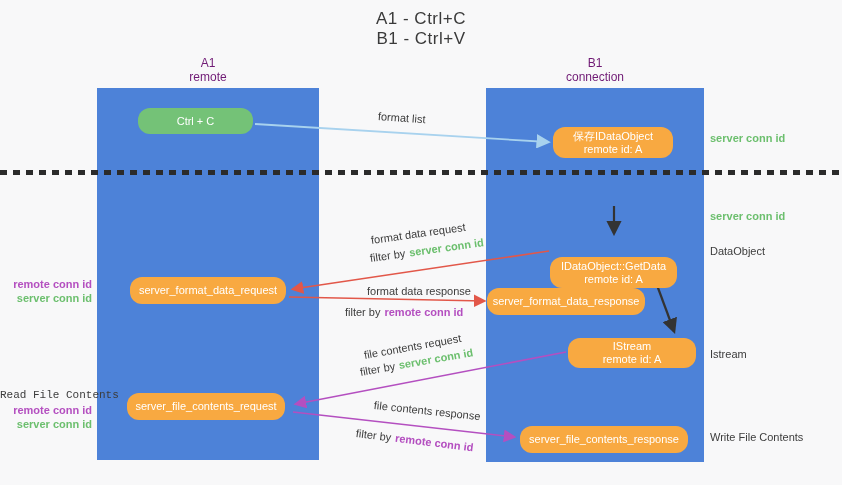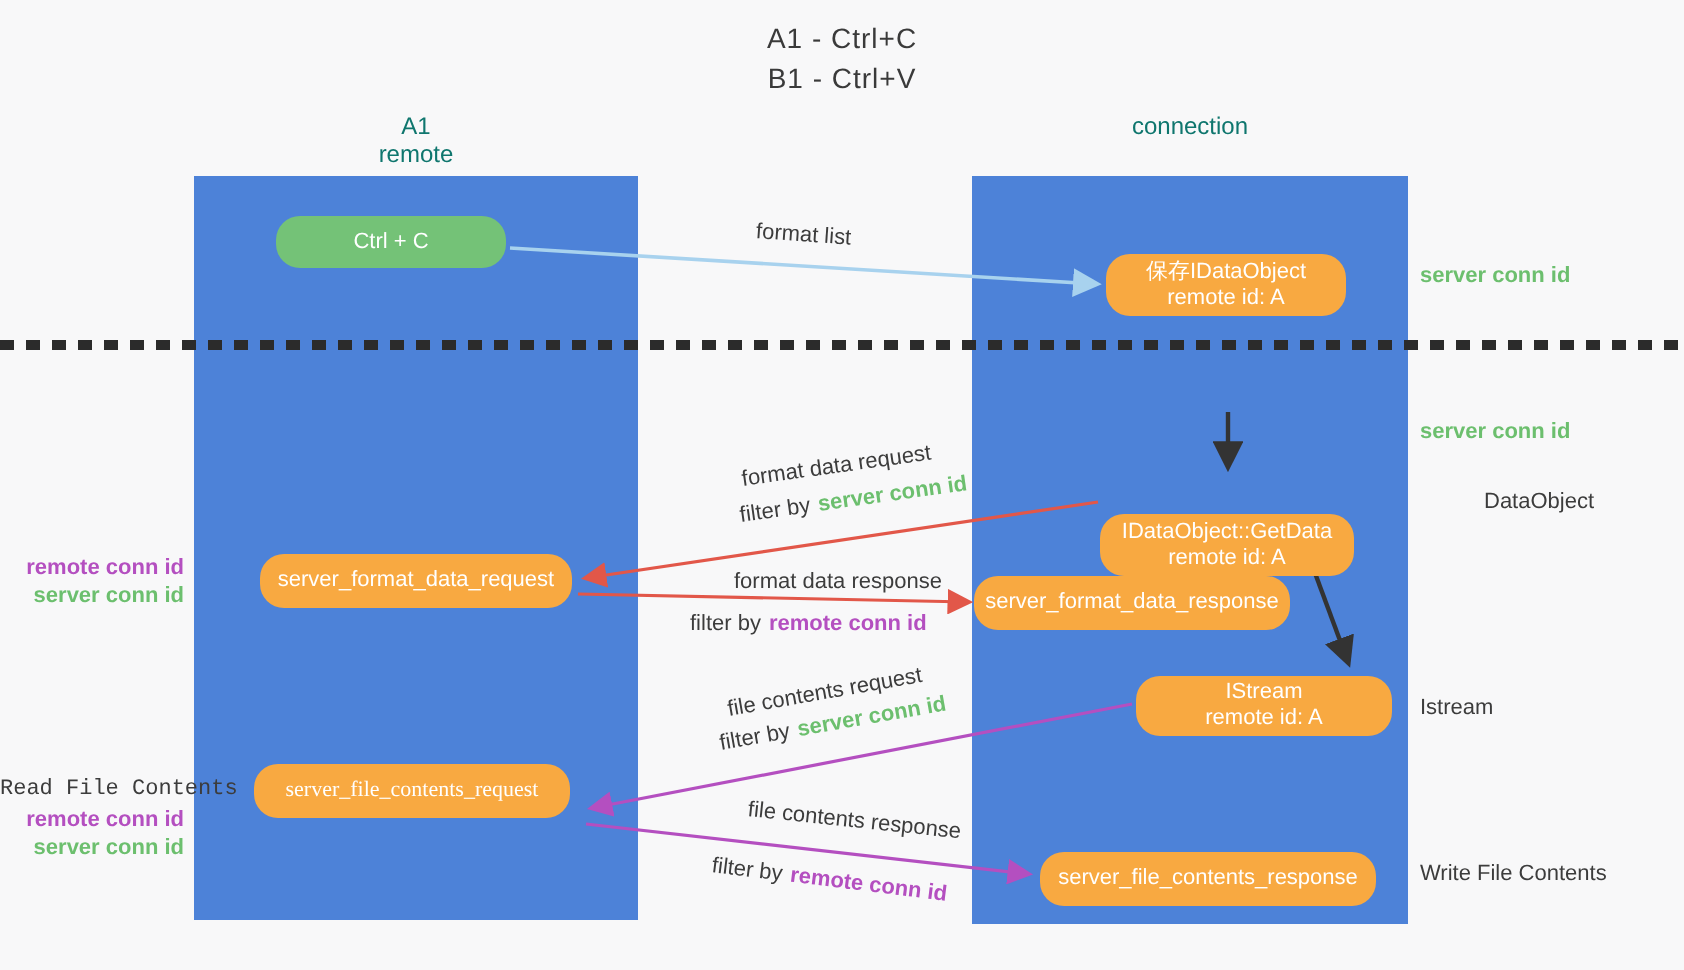--- a/index.html
+++ b/index.html
@@ -1,22 +1,22 @@
 <!DOCTYPE html>
 <html><head>
 <meta charset="utf-8">
 <style>
   * { margin:0; padding:0; box-sizing:border-box; }
   body { font-family:"Liberation Sans", sans-serif; background:#f8f8f9; }
   .canvas { position:relative; width:842px; height:485px; background:#f8f8f9; overflow:hidden; }
 
   .title { position:absolute; top:9px; left:0; width:842px; text-align:center;
-           font-size:14px; line-height:20px; color:#3a3a3a; letter-spacing:0.5px; z-index:2; }
+           font-size:17px; line-height:20px; color:#3a3a3a; letter-spacing:0.5px; z-index:2; }
 
-  .col-header { position:absolute; text-align:center; font-size:12px; line-height:14px; color:#0f766e; z-index:2; }
+  .col-header { position:absolute; text-align:center; font-size:12px; line-height:14px; color:#701a75; z-index:2; }
   .col-header.a1 { left:97px; top:56px; width:222px; }
   .col-header.b1 { left:486px; top:56px; width:218px; }
 
   .column { position:absolute; background:#4d82d8; z-index:1; }
   .column.a1 { left:97px; top:88px; width:222px; height:372px; }
   .column.b1 { left:486px; top:88px; width:218px; height:374px; }
 
   .dotted-line { position:absolute; left:0; top:170px; width:842px; height:5px; z-index:5;
     background:repeating-linear-gradient(90deg, #2b2b2b 0px, #2b2b2b 7px, transparent 7px, transparent 13px); }
 
@@ -27,21 +27,21 @@
   .node.green  { background:#74c277; }
   .node.orange { background:#f8a941; }
 
   .n-ctrl-c   { left:138px; top:108px; width:115px; height:26px; }
   .n-save     { left:553px; top:127px; width:120px; height:31px; }
   .n-ctrl-v   { left:556px; top:180px; width:116px; height:25px; }
   .n-getdata  { left:550px; top:237px; width:127px; height:31px;margin-top:20px; }
   .n-fmt-req  { left:130px; top:277px; width:156px; height:27px; }
   .n-fmt-resp { left:487px; top:288px; width:158px; height:27px; }
   .n-istream  { left:568px; top:338px; width:128px; height:30px; }
-  .n-file-req { left:127px; top:382px; width:158px; height:27px;font-family:Liberation Serif, serif; }
+  .n-file-req { left:127px; top:393px; width:158px; height:27px; }
   .n-file-resp{ left:520px; top:426px; width:168px; height:27px; }
 
   .edge-label { position:absolute; font-size:11px; color:#3c3c3c; white-space:nowrap; z-index:6;
                 transform-origin:left center; }
   .key-green  { color:#6cbf6e; font-weight:bold; margin-left:4px; }
   .key-purple { color:#b44fc0; font-weight:bold; margin-left:4px; }
 
   .side-label { position:absolute; font-size:11px; white-space:nowrap; z-index:6; }
   .side-label.green  { color:#6cbf6e; font-weight:bold; }
   .side-label.purple { color:#b44fc0; font-weight:bold; }
@@ -56,20 +56,21 @@
   <div class="title">
     <div>A1 - Ctrl+C</div>
     <div>B1 - Ctrl+V</div>
   </div>
 
   <div class="col-header a1">
     <div>A1</div>
     <div>remote</div>
   </div>
   <div class="col-header b1">
+    <div>B1</div>
     <div>connection</div>
   </div>
 
   <div class="column a1"></div>
   <div class="column b1"></div>
 
   <svg class="arrows" width="842" height="485">
     <defs>
       <marker id="ah-blue" viewBox="0 0 10 10" refX="8" refY="5" markerWidth="8" markerHeight="8" orient="auto">
         <path d="M0 0 L10 5 L0 10 z" fill="#a8d2ee"></path>
@@ -148,21 +149,21 @@
     <span>filter by</span><span class="key-green">server conn id</span>
   </div>
 
   <div class="edge-label" style="left:374px; top:399px; transform:rotate(6deg);">file contents response</div>
   <div class="edge-label" style="left:356px; top:427px; transform:rotate(7deg);">
     <span>filter by</span><span class="key-purple">remote conn id</span>
   </div>
 
   <div class="side-label green" style="left:710px; top:132px;">server conn id</div>
   <div class="side-label green" style="left:710px; top:210px;">server conn id</div>
-  <div class="side-label dark" style="left:710px; top:245px;margin-left:32px;">DataObject</div>
+  <div class="side-label dark" style="left:710px; top:245px;">DataObject</div>
   <div class="side-label dark" style="left:710px; top:348px;">Istream</div>
   <div class="side-label dark" style="left:710px; top:431px;">Write File Contents</div>
 
   <div class="side-label purple side-left" style="top:278px;">remote conn id</div>
   <div class="side-label green side-left" style="top:292px;">server conn id</div>
   <div class="side-label dark side-left" style="top:389px;font-family:Liberation Mono, monospace;">Read File Contents</div>
   <div class="side-label purple side-left" style="top:404px;">remote conn id</div>
   <div class="side-label green side-left" style="top:418px;">server conn id</div>
 
 </div>

